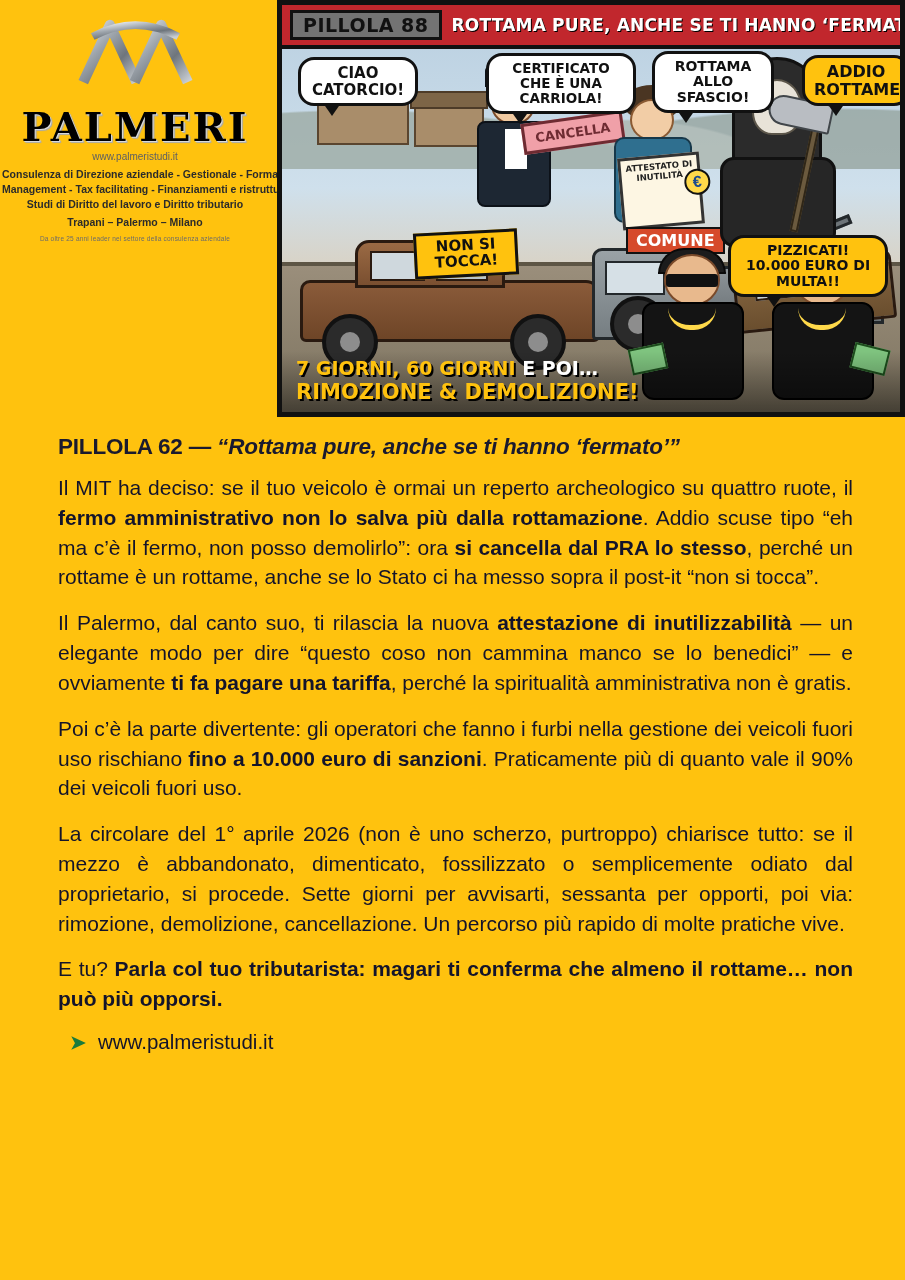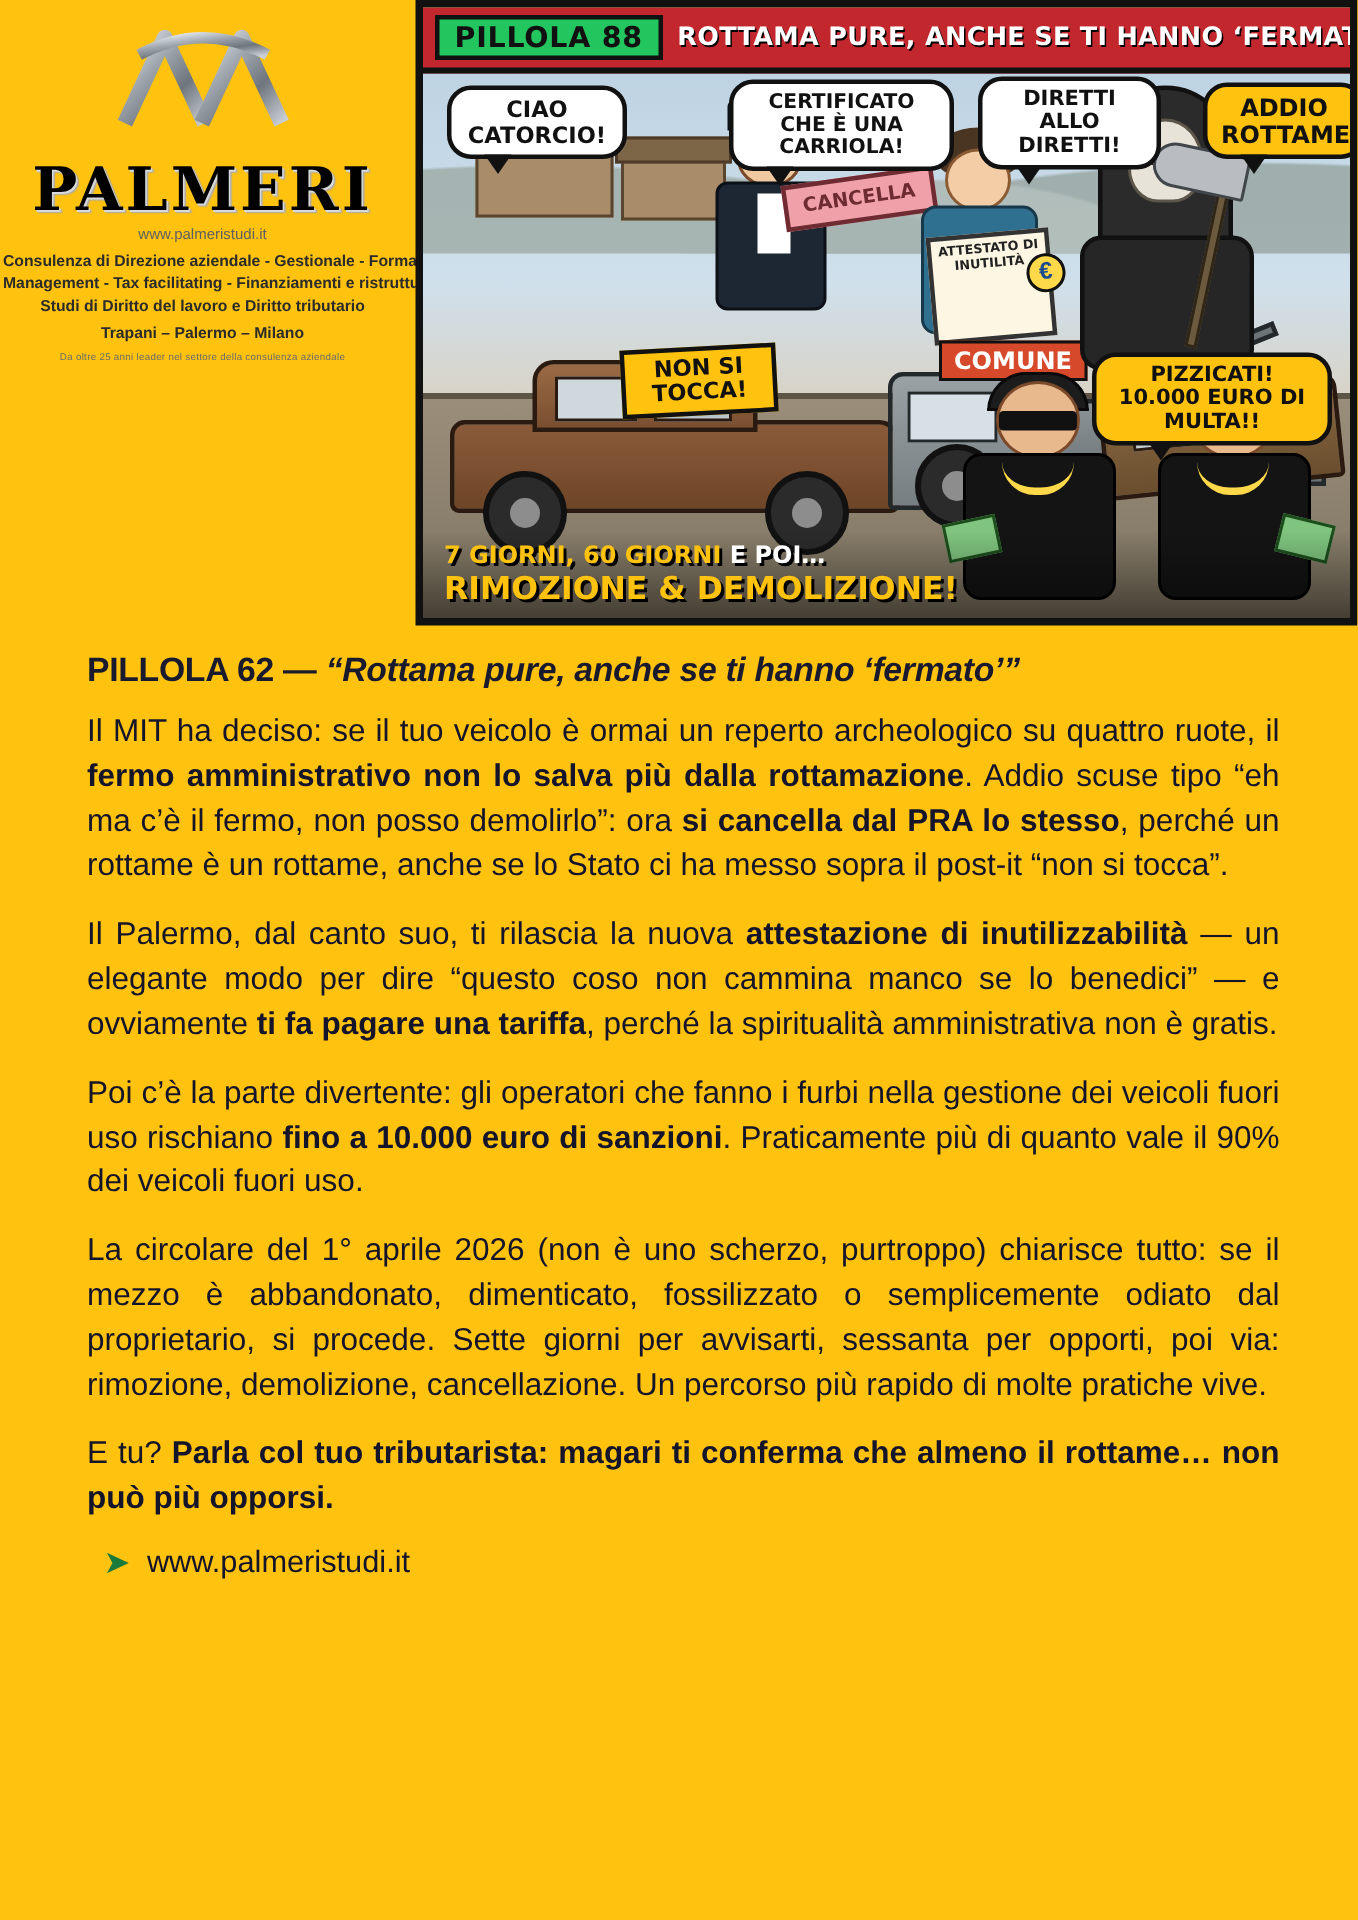--- a/index.html
+++ b/index.html
@@ -80,21 +80,21 @@
     overflow: hidden;
   }
   .comic-banner {
     position: absolute; left: 0; top: 0; right: 0; height: 44px;
     background: #C1272D;
     border-bottom: 4px solid #111;
     display: flex; align-items: center; gap: 10px;
     padding-left: 8px;
   }
   .banner-pill {
-    background: #22c55e;
+    background: #737373;
     border: 3px solid #111;
     padding: 1px 10px;
     font-family: "DejaVu Sans", sans-serif;
     font-weight: bold;
     font-size: 19px;
     color: #111;
     letter-spacing: .5px;
     white-space: nowrap;
   }
   .banner-title {
@@ -383,21 +383,21 @@
   .t-nonsitocca { left: 132px; bottom: 136px; width: 104px; transform: rotate(-3deg); }
 
   .bottom-strip {
     position: absolute; left: 0; right: 0; bottom: 0;
     padding: 6px 10px 8px 14px;
     background: linear-gradient(transparent, rgba(0,0,0,.45));
     z-index: 6;
   }
   .bs1 {
     font-family: "DejaVu Sans", sans-serif; font-weight: bold;
-    font-size: 16px; color: #fff; text-shadow: 2px 2px 0 #000;
+    font-size: 19px; color: #fff; text-shadow: 2px 2px 0 #000;
   }
   .bs1 .hl { color: #FFC20E; }
   .bs2 {
     font-family: "DejaVu Sans", sans-serif; font-weight: bold;
     font-size: 21px; color: #FFC20E; text-shadow: 2px 2px 0 #000;
     margin-top: 1px;
   }
 
   
   .article {
@@ -554,21 +554,21 @@
       <div class="cash"></div>
     </div>
 
     <div class="bub b-cert">
       <span>CERTIFICATO CHE È UNA CARRIOLA!</span>
     </div>
     <div class="bub b-ciao">
       <span>CIAO CATORCIO!</span>
     </div>
     <div class="bub b-diretti">
-      <span>DIRETTI ALLO DIRETTI!</span>
+      <span>ROTTAMA ALLO SFASCIO!</span>
     </div>
     <div class="bub yellow b-addio">
       <span>ADDIO ROTTAME!</span>
     </div>
     <div class="bub yellow b-pizz">
       <span>PIZZICATI! 10.000 EURO DI MULTA!!</span>
     </div>
 
     <div class="tag-black t-nonsitocca">NON SI TOCCA!</div>
 

